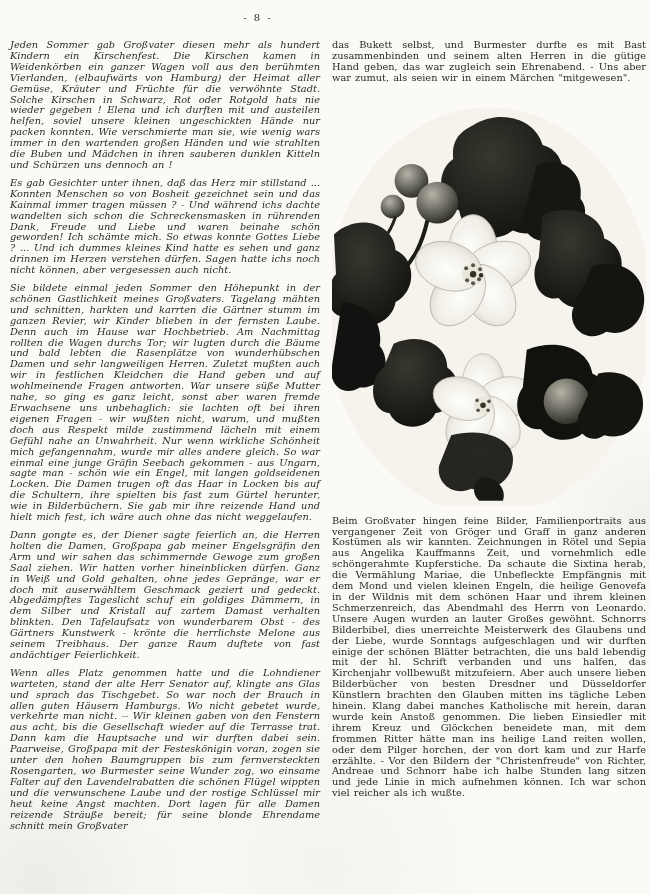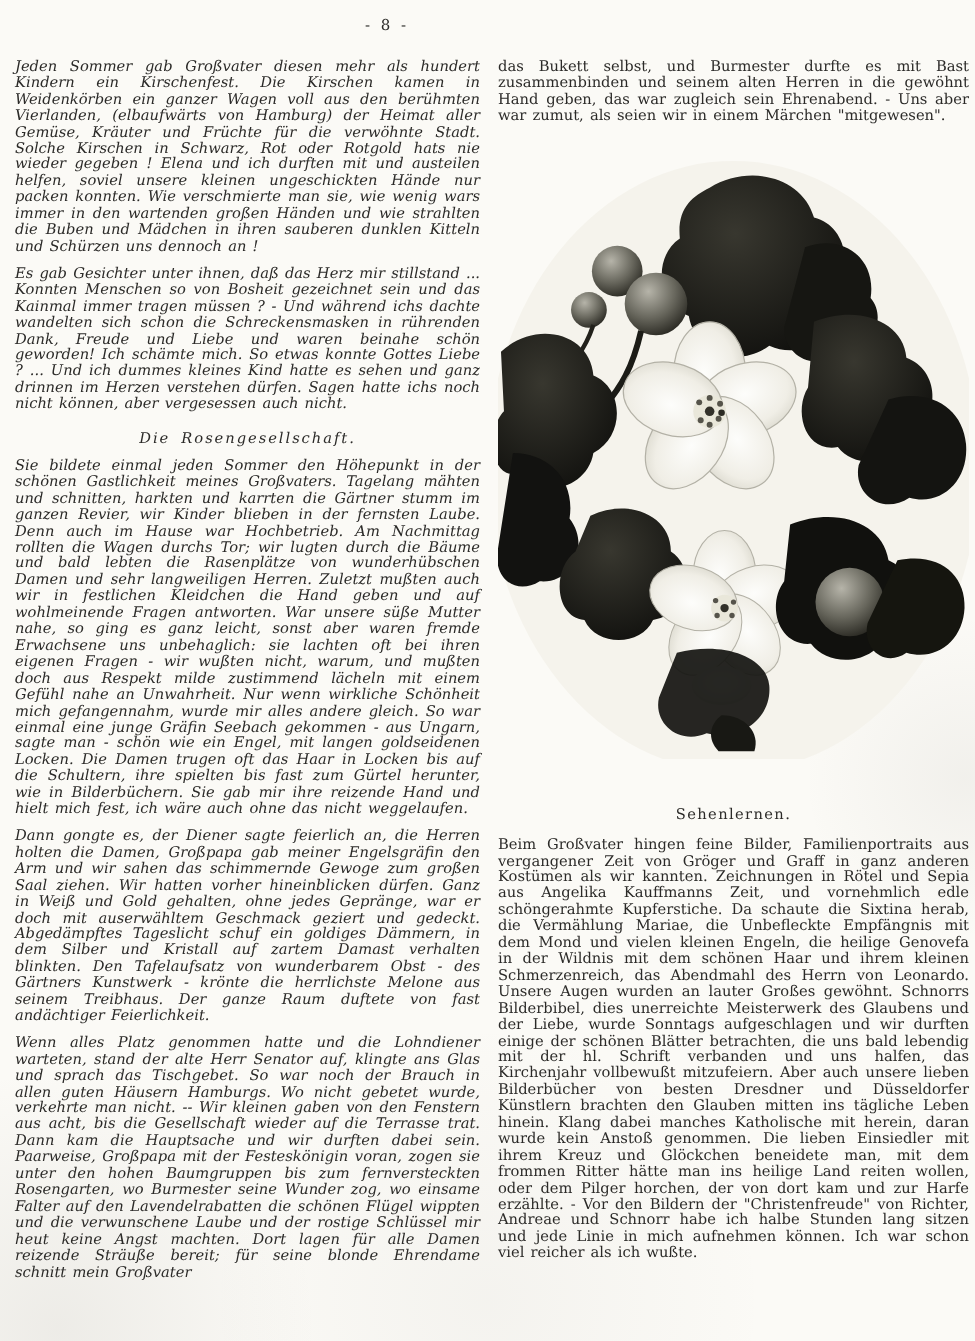--- a/index.html
+++ b/index.html
@@ -41,28 +41,27 @@
 </head>
 <body>
 
 <div class="page">
 
   <div class="page-number">- 8 -</div>
 
   <div class="col col-left">
     <p>Jeden Sommer gab Großvater diesen mehr als hundert Kindern ein Kirschenfest. Die Kirschen kamen in Weidenkörben ein ganzer Wagen voll aus den berühmten Vierlanden, (elbaufwärts von Hamburg) der Heimat aller Gemüse, Kräuter und Früchte für die verwöhnte Stadt. Solche Kirschen in Schwarz, Rot oder Rotgold hats nie wieder gegeben ! Elena und ich durften mit und austeilen helfen, soviel unsere kleinen ungeschickten Hände nur packen konnten. Wie verschmierte man sie, wie wenig wars immer in den wartenden großen Händen und wie strahlten die Buben und Mädchen in ihren sauberen dunklen Kitteln und Schürzen uns dennoch an !</p>
     <p>Es gab Gesichter unter ihnen, daß das Herz mir stillstand ... Konnten Menschen so von Bosheit gezeichnet sein und das Kainmal immer tragen müssen ? - Und während ichs dachte wandelten sich schon die Schreckensmasken in rührenden Dank, Freude und Liebe und waren beinahe schön geworden! Ich schämte mich. So etwas konnte Gottes Liebe ? ... Und ich dummes kleines Kind hatte es sehen und ganz drinnen im Herzen verstehen dürfen. Sagen hatte ichs noch nicht können, aber vergesessen auch nicht.</p>
-    <h2 class="section-heading">Die Rosengesellschaft.</h2>
     <p>Sie bildete einmal jeden Sommer den Höhepunkt in der schönen Gastlichkeit meines Großvaters. Tagelang mähten und schnitten, harkten und karrten die Gärtner stumm im ganzen Revier, wir Kinder blieben in der fernsten Laube. Denn auch im Hause war Hochbetrieb. Am Nachmittag rollten die Wagen durchs Tor; wir lugten durch die Bäume und bald lebten die Rasenplätze von wunderhübschen Damen und sehr langweiligen Herren. Zuletzt mußten auch wir in festlichen Kleidchen die Hand geben und auf wohlmeinende Fragen antworten. War unsere süße Mutter nahe, so ging es ganz leicht, sonst aber waren fremde Erwachsene uns unbehaglich: sie lachten oft bei ihren eigenen Fragen - wir wußten nicht, warum, und mußten doch aus Respekt milde zustimmend lächeln mit einem Gefühl nahe an Unwahrheit. Nur wenn wirkliche Schönheit mich gefangennahm, wurde mir alles andere gleich. So war einmal eine junge Gräfin Seebach gekommen - aus Ungarn, sagte man - schön wie ein Engel, mit langen goldseidenen Locken. Die Damen trugen oft das Haar in Locken bis auf die Schultern, ihre spielten bis fast zum Gürtel herunter, wie in Bilderbüchern. Sie gab mir ihre reizende Hand und hielt mich fest, ich wäre auch ohne das nicht weggelaufen.</p>
     <p>Dann gongte es, der Diener sagte feierlich an, die Herren holten die Damen, Großpapa gab meiner Engelsgräfin den Arm und wir sahen das schimmernde Gewoge zum großen Saal ziehen. Wir hatten vorher hineinblicken dürfen. Ganz in Weiß und Gold gehalten, ohne jedes Gepränge, war er doch mit auserwähltem Geschmack geziert und gedeckt. Abgedämpftes Tageslicht schuf ein goldiges Dämmern, in dem Silber und Kristall auf zartem Damast verhalten blinkten. Den Tafelaufsatz von wunderbarem Obst - des Gärtners Kunstwerk - krönte die herrlichste Melone aus seinem Treibhaus. Der ganze Raum duftete von fast andächtiger Feierlichkeit.</p>
     <p>Wenn alles Platz genommen hatte und die Lohndiener warteten, stand der alte Herr Senator auf, klingte ans Glas und sprach das Tischgebet. So war noch der Brauch in allen guten Häusern Hamburgs. Wo nicht gebetet wurde, verkehrte man nicht. -- Wir kleinen gaben von den Fenstern aus acht, bis die Gesellschaft wieder auf die Terrasse trat. Dann kam die Hauptsache und wir durften dabei sein. Paarweise, Großpapa mit der Festeskönigin voran, zogen sie unter den hohen Baumgruppen bis zum fernversteckten Rosengarten, wo Burmester seine Wunder zog, wo einsame Falter auf den Lavendelrabatten die schönen Flügel wippten und die verwunschene Laube und der rostige Schlüssel mir heut keine Angst machten. Dort lagen für alle Damen reizende Sträuße bereit; für seine blonde Ehrendame schnitt mein Großvater</p>
   </div>
 
   <div class="col col-right">
-    <p><span>das Bukett selbst, und Burmester durfte es mit Bast zusammenbinden und seinem alten Herren in die gewöhnt Hand geben, das war zugleich </span><span class="u">sein</span><span> Ehrenabend. - Uns aber war zumut, als seien wir in einem Märchen "mitgewesen".</span></p>
+    <p><span>das Bukett selbst, und Burmester durfte es mit Bast zusammenbinden und seinem alten Herren in die gütige Hand geben, das war zugleich </span><span class="u">sein</span><span> Ehrenabend. - Uns aber war zumut, als seien wir in einem Märchen "mitgewesen".</span></p>
 
     <figure class="photo">
       <svg viewBox="0 0 316 400" width="314" height="400" role="img">
         <defs>
           <radialGradient id="petalG" cx="50%" cy="42%" r="70%">
             <stop offset="0%" stop-color="#fdfdfb"></stop>
             <stop offset="62%" stop-color="#f0eee6"></stop>
             <stop offset="100%" stop-color="#d3d1c5"></stop>
           </radialGradient>
           <radialGradient id="budG" cx="38%" cy="30%" r="78%">
@@ -133,18 +132,17 @@
         <path d="M196,244 C226,232 258,242 262,268 C284,278 284,310 260,318 C252,338 222,340 210,324 C188,326 180,298 192,282 Z" fill="#11110e"></path>
         <circle cx="236" cy="296" r="23" fill="url(#budG)"></circle>
         <path d="M268,268 C296,262 314,278 313,300 C312,322 294,336 274,330 C260,340 244,328 248,310 Z" fill="#15150f"></path>
 
         <ellipse cx="150" cy="352" rx="20" ry="13" fill="url(#petalG)"></ellipse>
         <path d="M120,330 C150,322 180,332 182,352 C184,374 162,390 140,384 C122,392 104,378 108,360 Z" fill="#131310" opacity="0.92"></path>
         <path d="M150,372 C166,372 176,384 172,396 L148,396 C140,388 142,378 150,372 Z" fill="#181814"></path>
       </svg>
     </figure>
 
-    <div class="caption">Sehenlernen.</div>
 
     <p class="after-caption">Beim Großvater hingen feine Bilder, Familienportraits aus vergangener Zeit von Gröger und Graff in ganz anderen Kostümen als wir kannten. Zeichnungen in Rötel und Sepia aus Angelika Kauffmanns Zeit, und vornehmlich edle schöngerahmte Kupferstiche. Da schaute die Sixtina herab, die Vermählung Mariae, die Unbefleckte Empfängnis mit dem Mond und vielen kleinen Engeln, die heilige Genovefa in der Wildnis mit dem schönen Haar und ihrem kleinen Schmerzenreich, das Abendmahl des Herrn von Leonardo. Unsere Augen wurden an lauter Großes gewöhnt. Schnorrs Bilderbibel, dies unerreichte Meisterwerk des Glaubens und der Liebe, wurde Sonntags aufgeschlagen und wir durften einige der schönen Blätter betrachten, die uns bald lebendig mit der hl. Schrift verbanden und uns halfen, das Kirchenjahr vollbewußt mitzufeiern. Aber auch unsere lieben Bilderbücher von besten Dresdner und Düsseldorfer Künstlern brachten den Glauben mitten ins tägliche Leben hinein. Klang dabei manches Katholische mit herein, daran wurde kein Anstoß genommen. Die lieben Einsiedler mit ihrem Kreuz und Glöckchen beneidete man, mit dem frommen Ritter hätte man ins heilige Land reiten wollen, oder dem Pilger horchen, der von dort kam und zur Harfe erzählte. - Vor den Bildern der "Christenfreude" von Richter, Andreae und Schnorr habe ich halbe Stunden lang sitzen und jede Linie in mich aufnehmen können. Ich war schon viel reicher als ich wußte.</p>
   </div>
 
 </div>
 
 </body></html>

